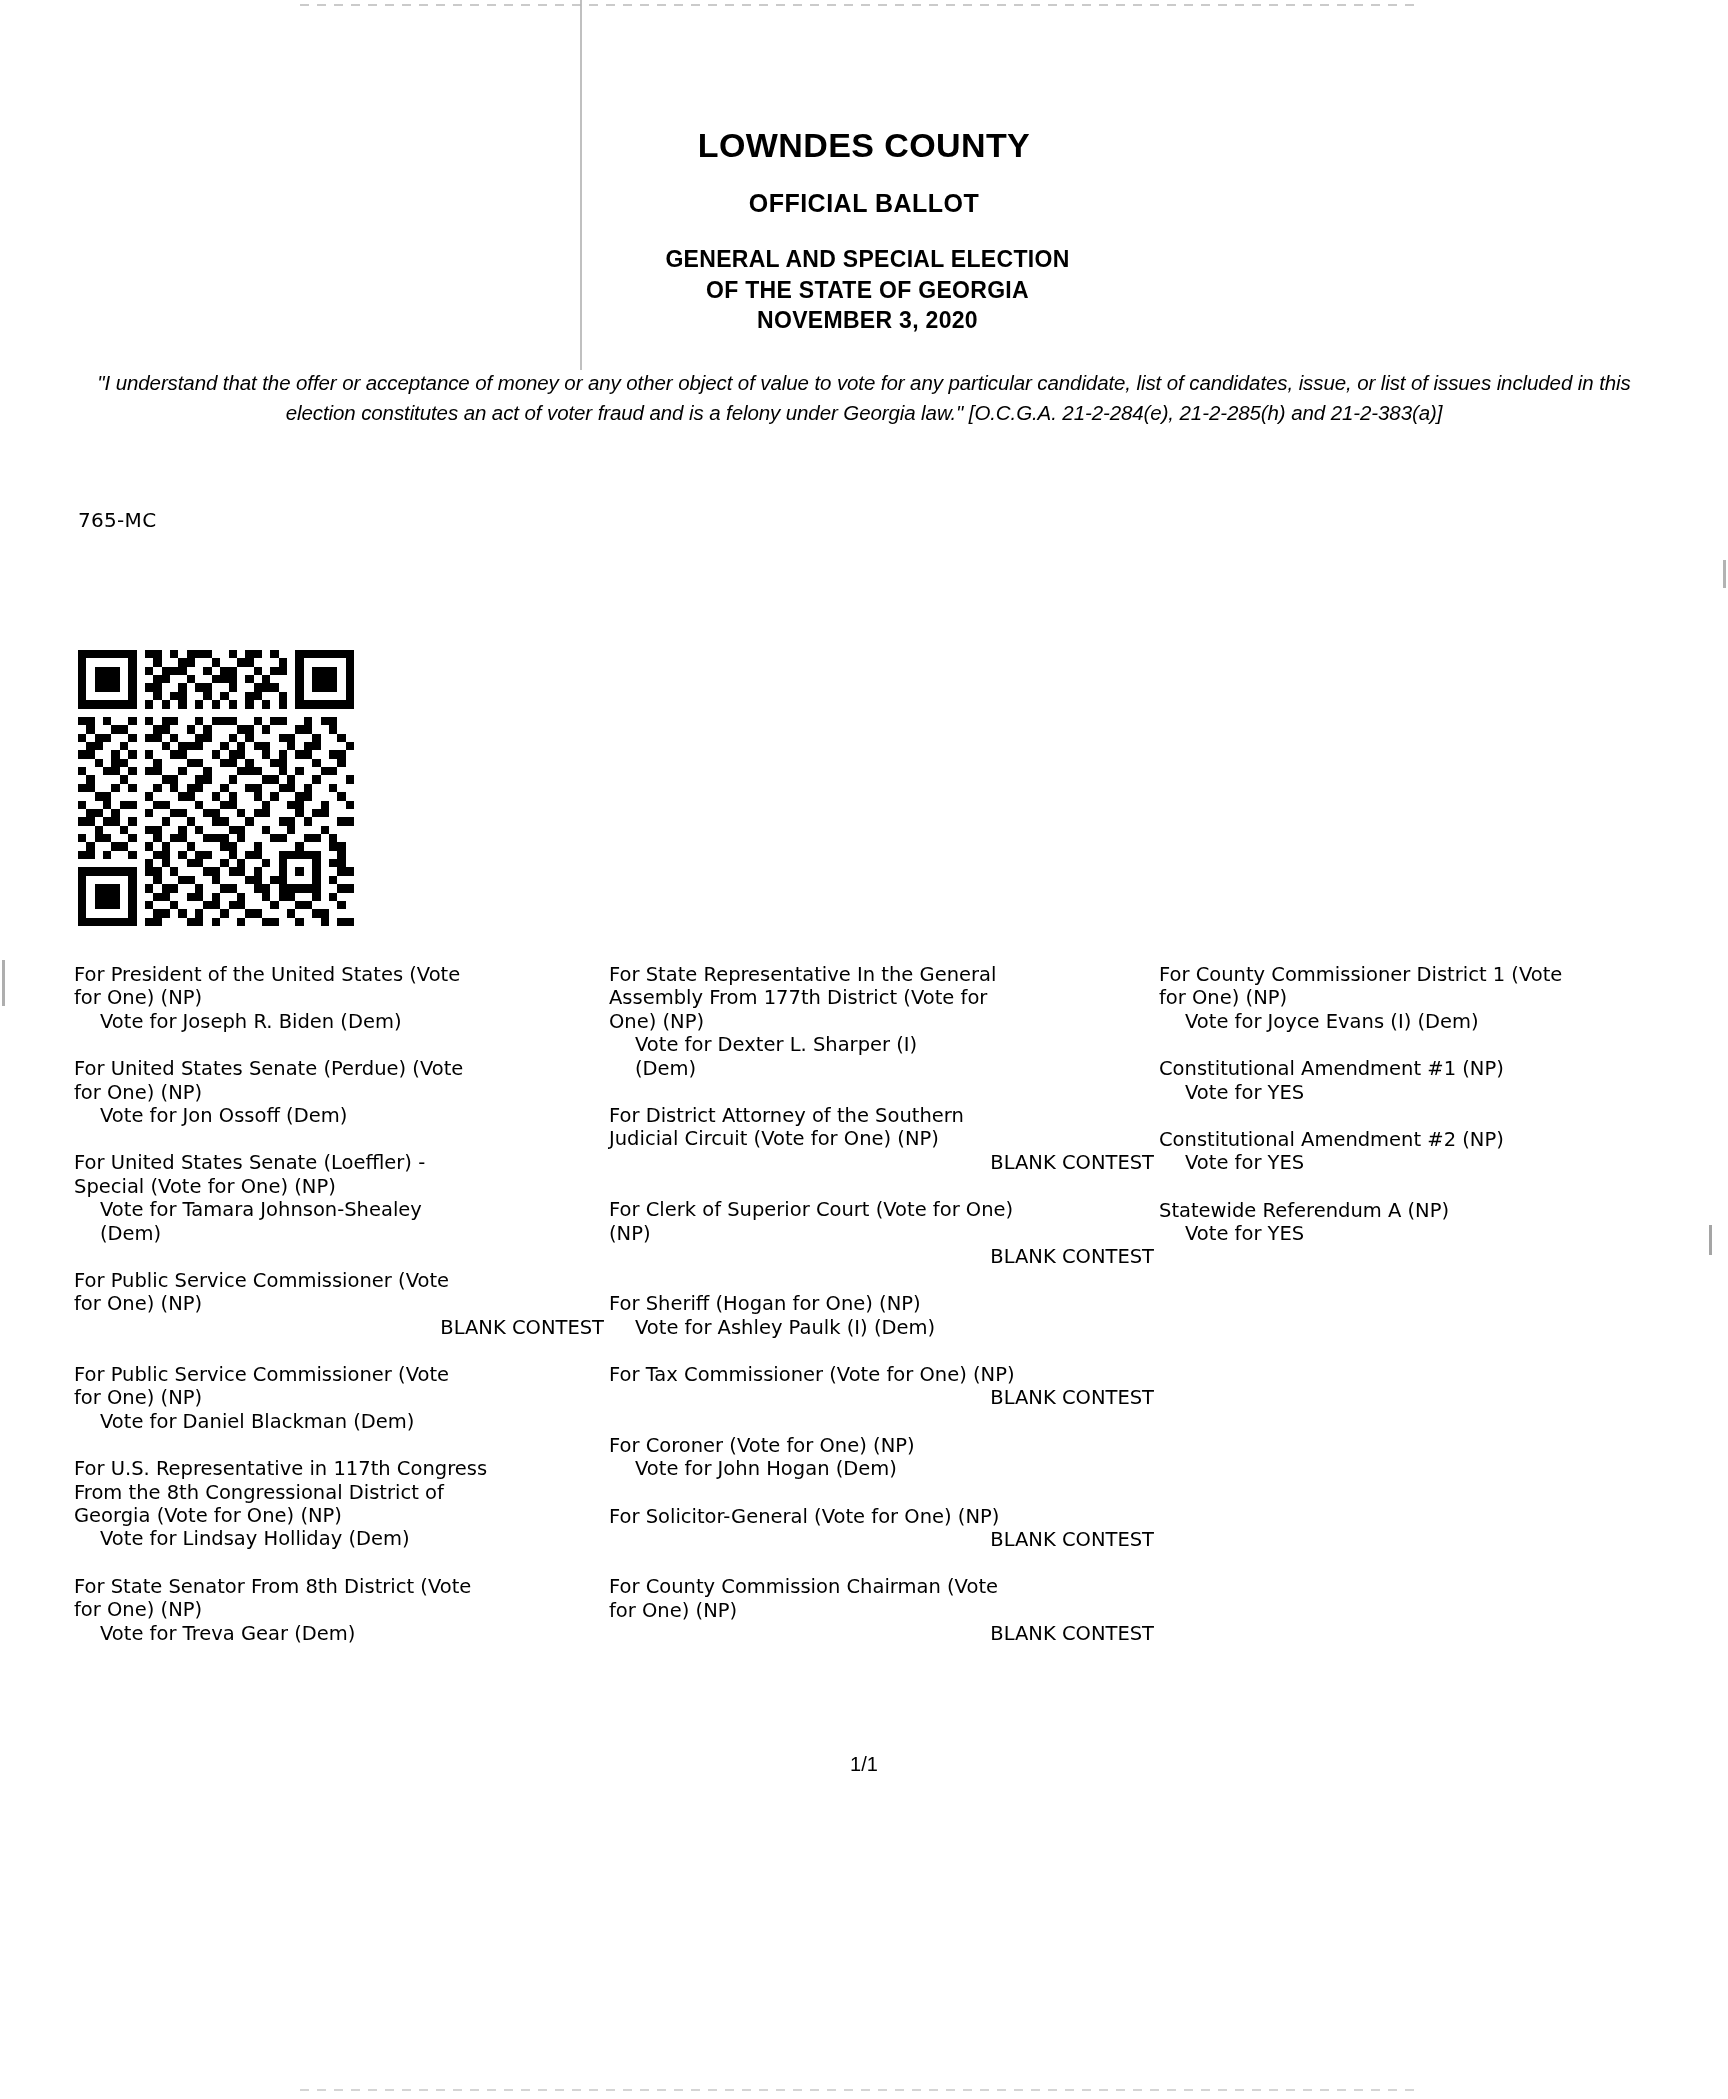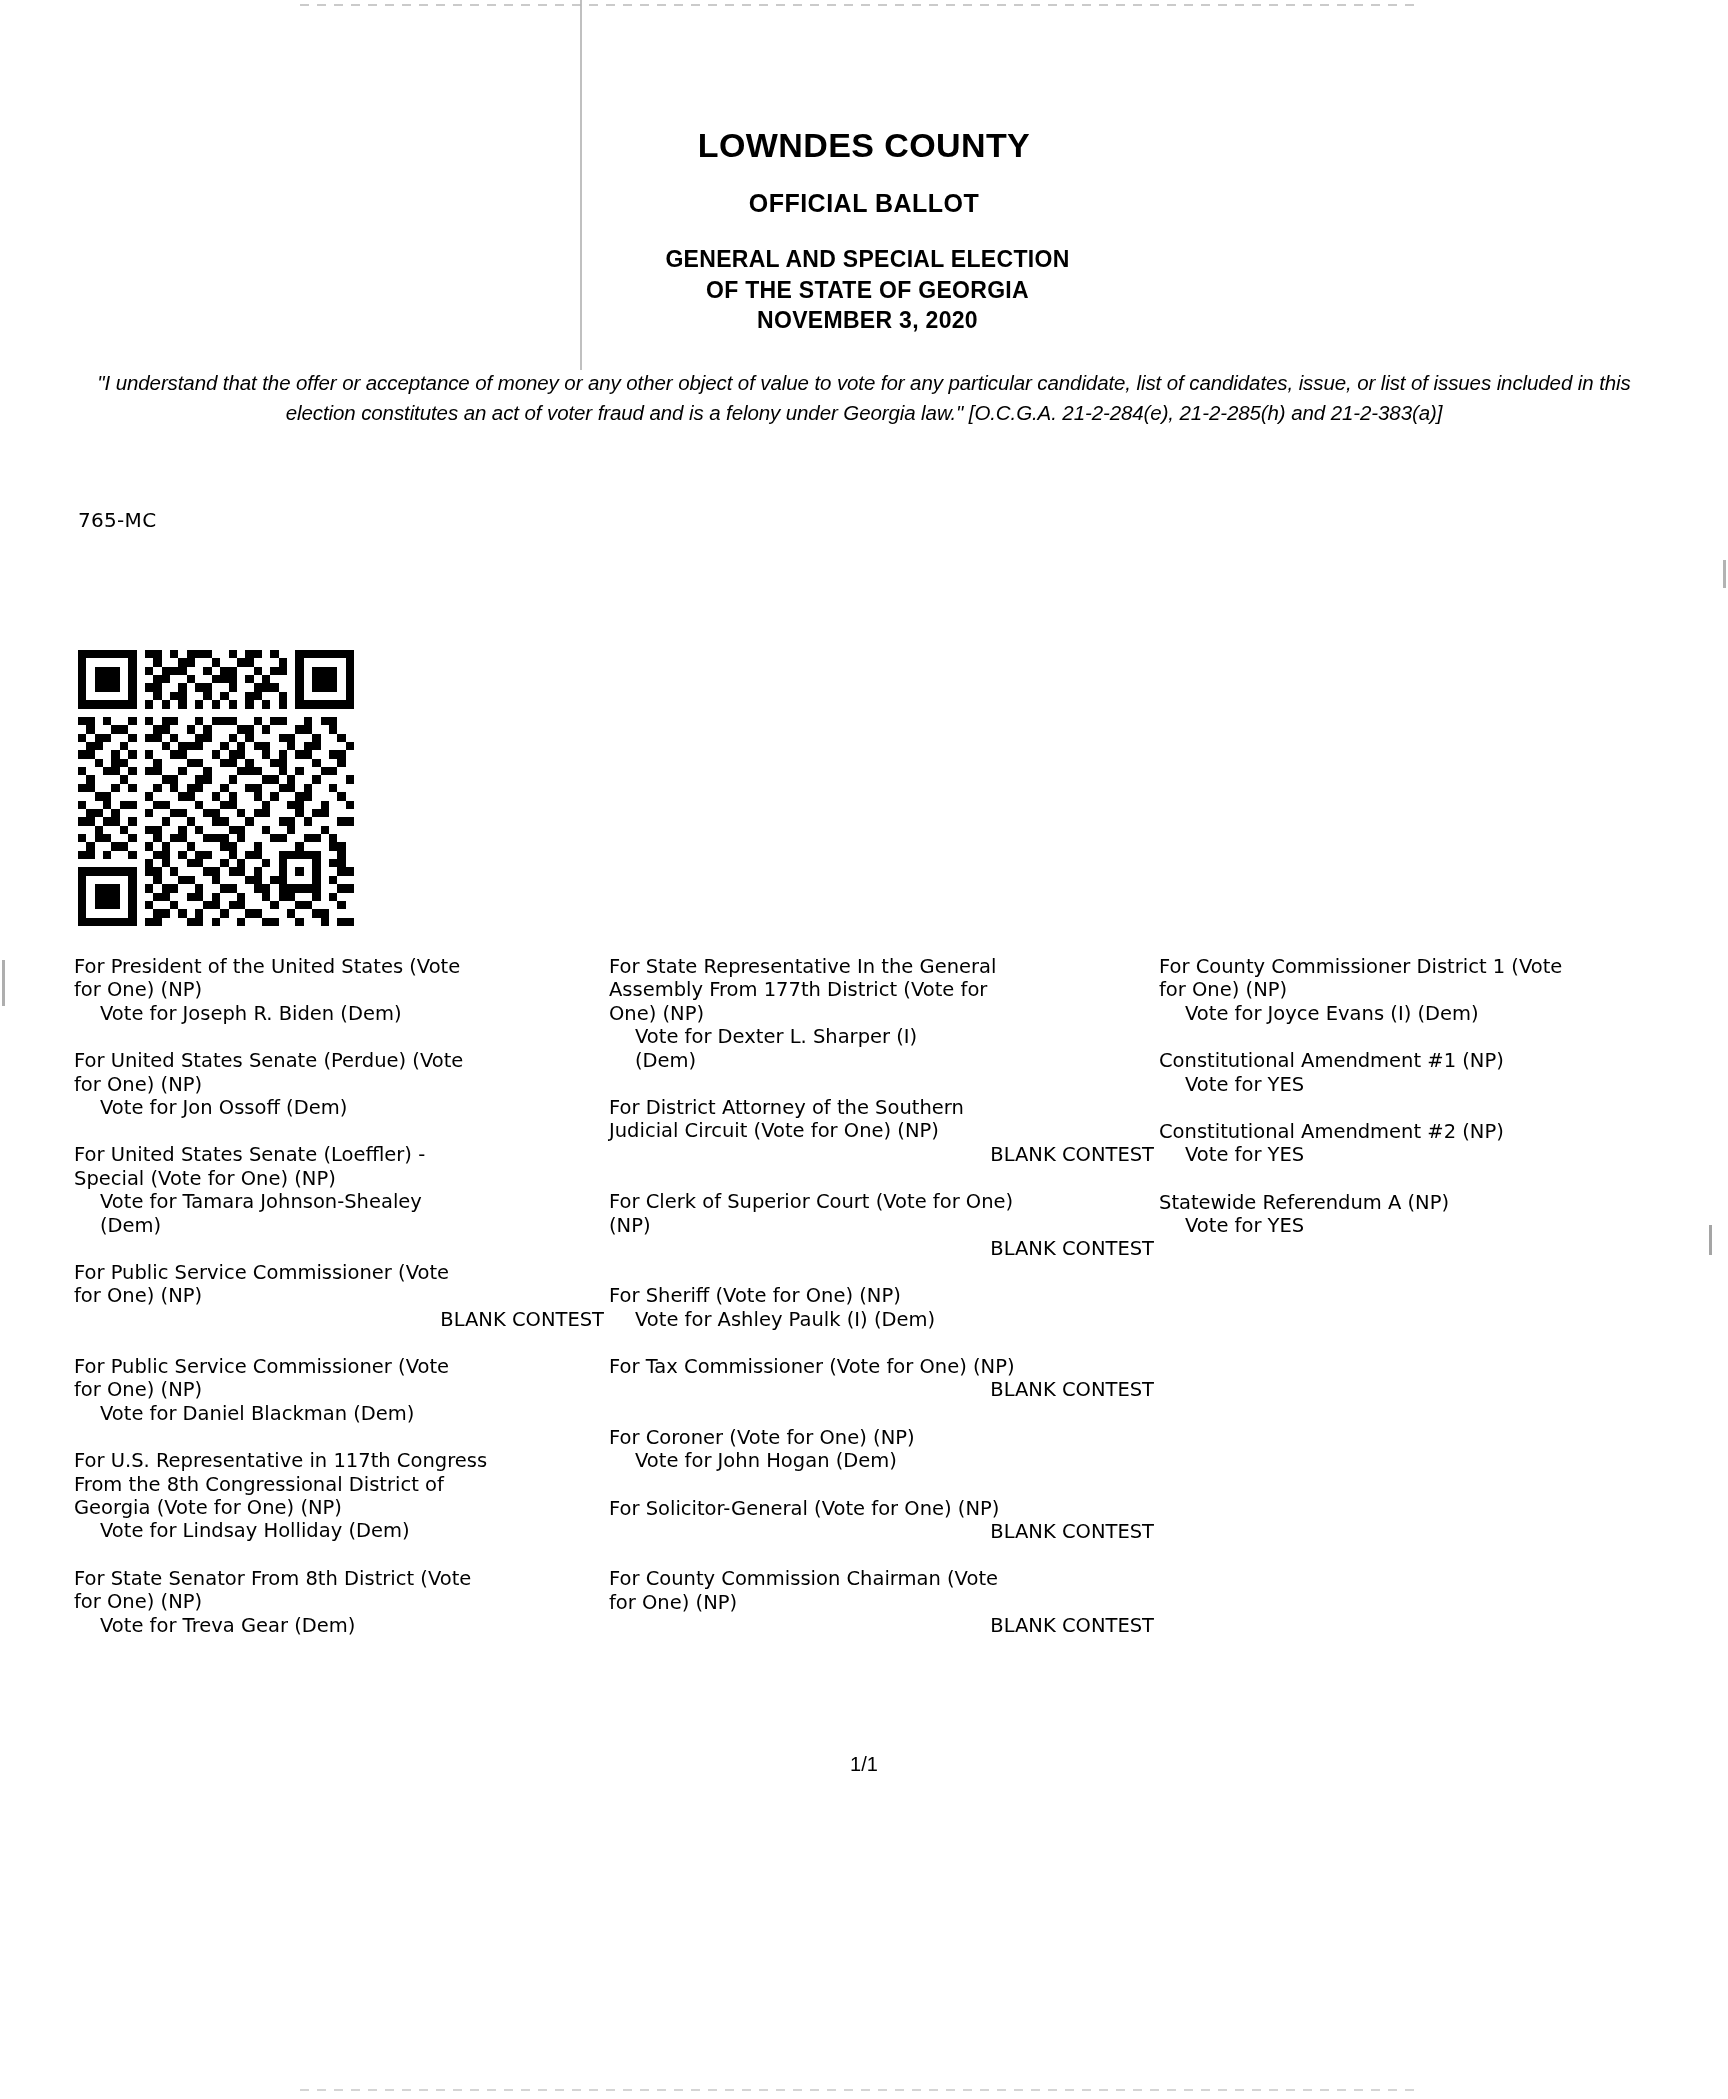--- a/index.html
+++ b/index.html
@@ -132,21 +132,21 @@
 
   
   .cols {
     position: absolute;
     left: 74px;
     top: 955px;
     width: 1600px;
   }
   .col {
     position: absolute;
-    top: 0;
+    top: 8px;
     font-family: "DejaVu Sans", sans-serif;
     font-size: 19.5px;
     line-height: 1.2;
   }
   .col-1 { left: 0px;   width: 530px; }
   .col-2 { left: 535px; width: 545px; }
   .col-3 { left: 1085px; width: 520px; }
 
   .contest { margin-bottom: 24px; }
   .contest-title {
@@ -546,21 +546,21 @@
         <div class="contest-title">For District Attorney of the Southern
 Judicial Circuit  (Vote for One) (NP)</div>
         <div class="choice blank">BLANK CONTEST</div>
       </div>
       <div class="contest">
         <div class="contest-title">For Clerk of Superior Court  (Vote for One)
 (NP)</div>
         <div class="choice blank">BLANK CONTEST</div>
       </div>
       <div class="contest">
-        <div class="contest-title">For Sheriff  (Vote for One) (NP)</div>
+        <div class="contest-title">For Sheriff  (Hogan for One) (NP)</div>
         <div class="choice">Vote for Ashley Paulk (I) (Dem)</div>
       </div>
       <div class="contest">
         <div class="contest-title">For Tax Commissioner  (Vote for One) (NP)</div>
         <div class="choice blank">BLANK CONTEST</div>
       </div>
       <div class="contest">
         <div class="contest-title">For Coroner  (Vote for One) (NP)</div>
         <div class="choice">Vote for John Hogan (Dem)</div>
       </div>

